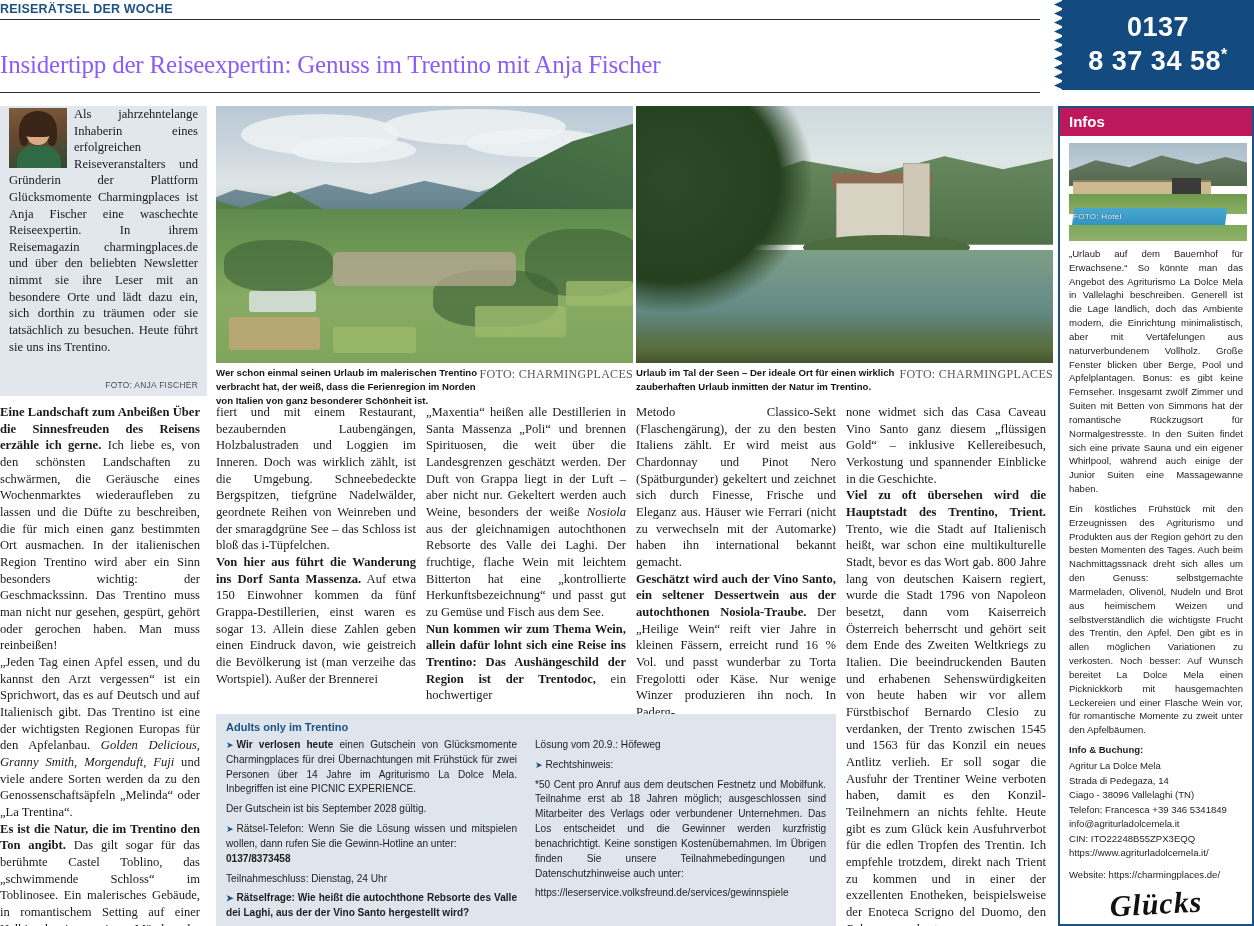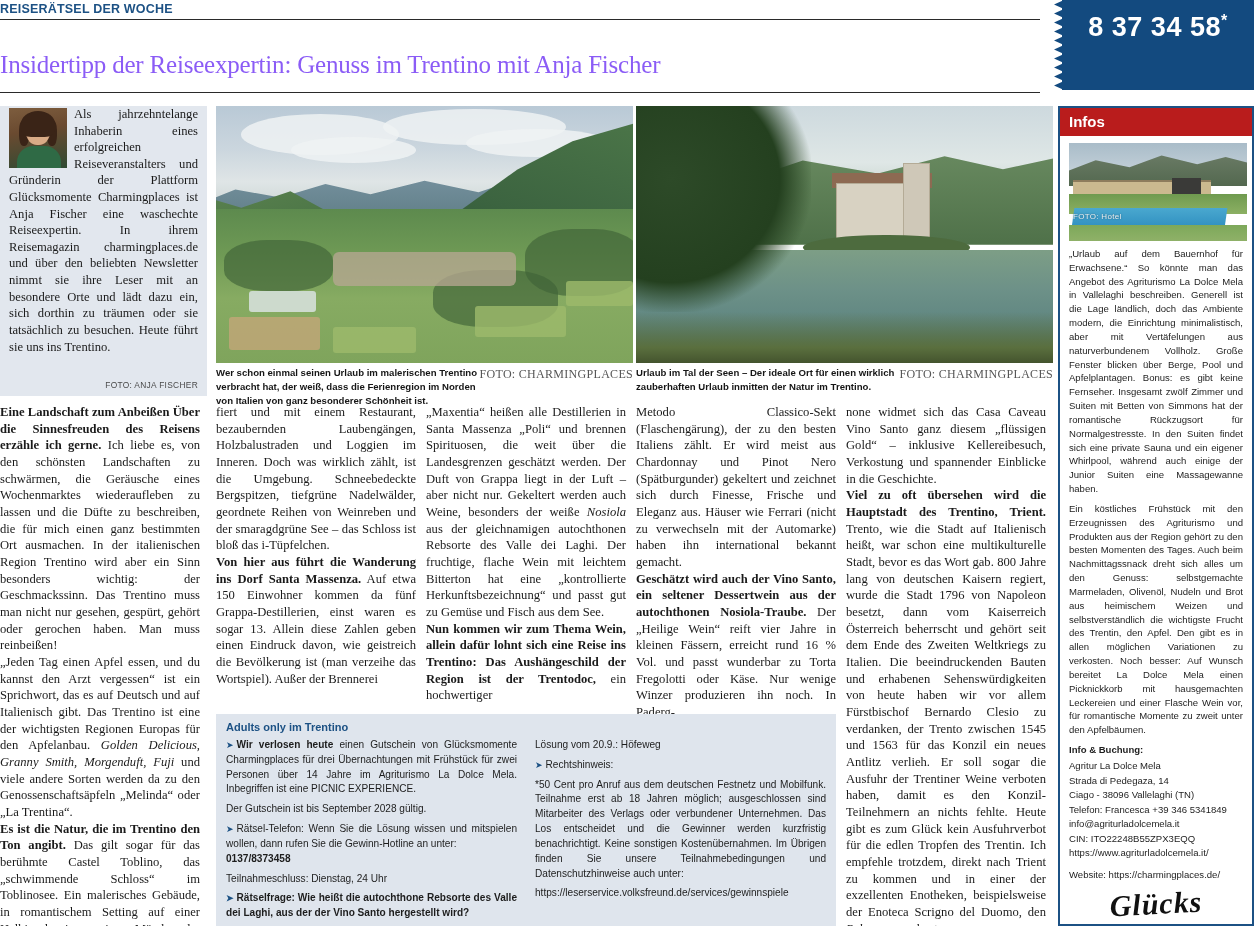--- a/index.html
+++ b/index.html
@@ -297,21 +297,21 @@
   #infos-box {
     position: absolute;
     left: 1058px; top: 106px;
     width: 196px; height: 820px;
     border: 2px solid #1c5184;
     box-sizing: border-box;
     background: #ffffff;
   }
   #infos-header {
     height: 28px;
-    background: #b91c1c;
+    background: #be185d;
     color: #fff;
     font-family: "Liberation Sans", sans-serif;
     font-weight: bold;
     font-size: 15px;
     line-height: 28px;
     padding-left: 9px;
     box-sizing: border-box;
   }
   #infos-inner {
     padding: 7px 9px 6px 9px;
@@ -408,20 +408,21 @@
 <div id="kicker">REISERÄTSEL DER WOCHE</div>
 <div id="kicker-rule"></div>
 
 <h1 id="headline">Insidertipp der Reiseexpertin: Genuss im Trentino mit Anja Fischer</h1>
 <div id="headline-rule"></div>
 
 <svg id="phone-saw" viewBox="0 0 10 90" preserveAspectRatio="none">
   <polygon fill="#134a7f" points="10,0 0,4.5 10,9 0,13.5 10,18 0,22.5 10,27 0,31.5 10,36 0,40.5 10,45 0,49.5 10,54 0,58.5 10,63 0,67.5 10,72 0,76.5 10,81 0,85.5 10,90"></polygon>
 </svg>
 <div id="phone-badge">
+  <div class="phone-line1">0137</div>
   <div class="phone-line2"><span>8 37 34 58</span><span class="phone-star">*</span></div>
 </div>
 
 <div id="bio-box">
   <div id="bio-portrait">
     <div class="hairL"></div>
       <div class="hairR"></div>
     <div class="face"></div>
       <div class="hair"></div>
       <div class="body"></div>

